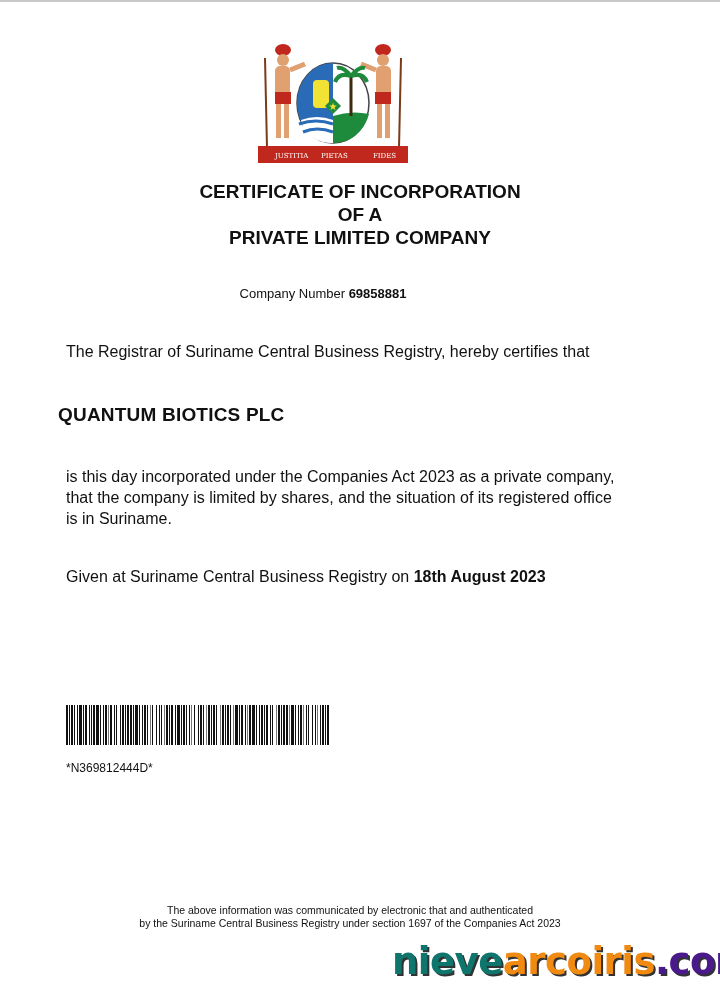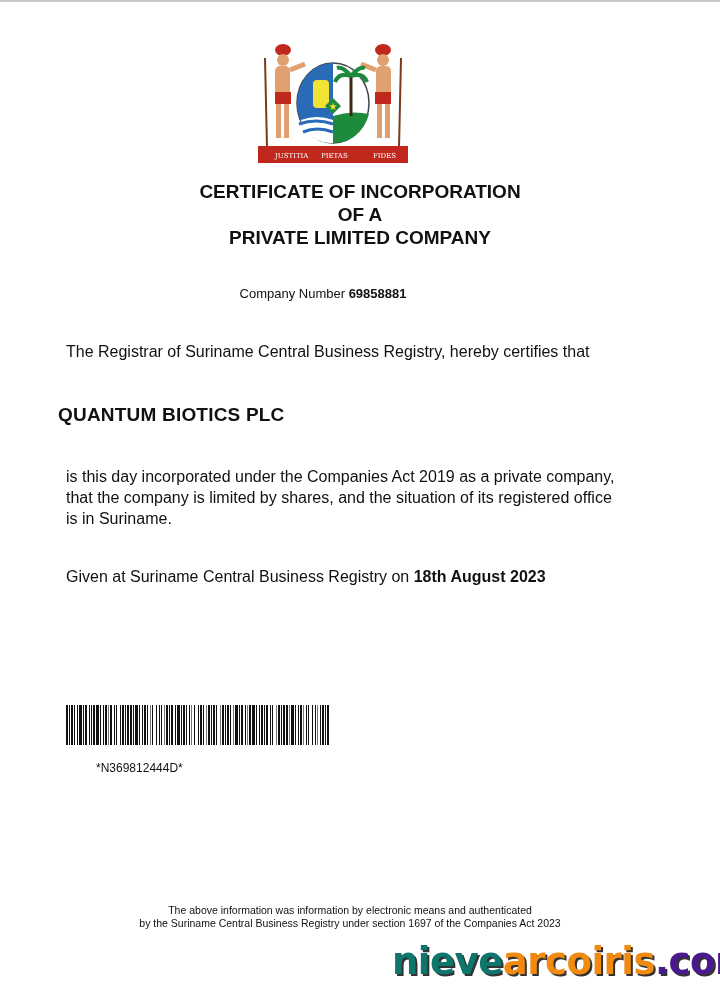--- a/index.html
+++ b/index.html
@@ -17,21 +17,21 @@
   .company-number {
     position:absolute; left:0; width:646px; top:286px; text-align:center; font-size:13px;
   }
   .company-number b { font-weight:bold; }
   .registrar { position:absolute; left:66px; top:343px; font-size:16px; }
   .company-name { position:absolute; left:58px; top:404px; font-size:19px; font-weight:bold; letter-spacing:0.2px; }
   .body-para { position:absolute; left:66px; top:466px; width:560px; font-size:16px; line-height:21px; }
   .given { position:absolute; left:66px; top:568px; font-size:16px; }
   .given b { font-weight:bold; }
   .barcode { position:absolute; left:66px; top:705px; width:263px; height:40px; }
-  .barcode-text { position:absolute; left:66px; top:761px; font-size:12px;margin-left:30px; }
+  .barcode-text { position:absolute; left:66px; top:761px; font-size:12px; }
   .footer {
     position:absolute; left:0; width:700px; top:904px; text-align:center; font-size:10.5px; line-height:13px;
   }
   .watermark {
     position:absolute; left:392px; top:940px; font-size:37px; font-weight:bold; letter-spacing:-0.5px;
     font-family:"DejaVu Sans", sans-serif;
     text-shadow: 2px 2px 0 #333;
   }
   .wm1 { color:#0f766e; }
   .wm2 { color:#f08a10; }
@@ -91,21 +91,21 @@
 
 <div class="company-number">
   <span>Company Number</span>
   <b>69858881</b>
 </div>
 
 <div class="registrar">The Registrar of Suriname Central Business Registry, hereby certifies that</div>
 
 <div class="company-name">QUANTUM BIOTICS PLC</div>
 
-<div class="body-para">is this day incorporated under the Companies Act 2019 as a private company, that the company is limited by shares, and the situation of its registered office is in Suriname.</div>
+<div class="body-para">is this day incorporated under the Companies Act 2023 as a private company, that the company is limited by shares, and the situation of its registered office is in Suriname.</div>
 
 <div class="given">
   <span>Given at Suriname Central Business Registry on</span>
   <b>18th August 2023</b>
 </div>
 
 <div class="barcode">
   <svg width="263" height="40" viewBox="0 0 263 40" id="barcode-svg">
       <rect x="0" y="0" width="2" height="40" fill="#111"></rect>
       <rect x="3" y="0" width="1" height="40" fill="#111"></rect>
@@ -200,19 +200,19 @@
       <rect x="251" y="0" width="1" height="40" fill="#777"></rect>
       <rect x="254" y="0" width="1" height="40" fill="#111"></rect>
       <rect x="256" y="0" width="2" height="40" fill="#111"></rect>
       <rect x="259" y="0" width="1" height="40" fill="#111"></rect>
       <rect x="261" y="0" width="2" height="40" fill="#111"></rect>
     </svg>
 </div>
 <div class="barcode-text">*N369812444D*</div>
 
 <div class="footer">
-  <div>The above information was information by electronic means and authenticated</div>
+  <div>The above information was communicated by electronic that and authenticated</div>
   <div>by the Suriname Central Business Registry under section 1697 of the Companies Act 2023</div>
 </div>
 
 <div class="watermark">
   <span class="wm1">nieve</span><span class="wm2">arcoiris</span><span class="wm3">.com</span>
 </div>
 
 </body></html>

